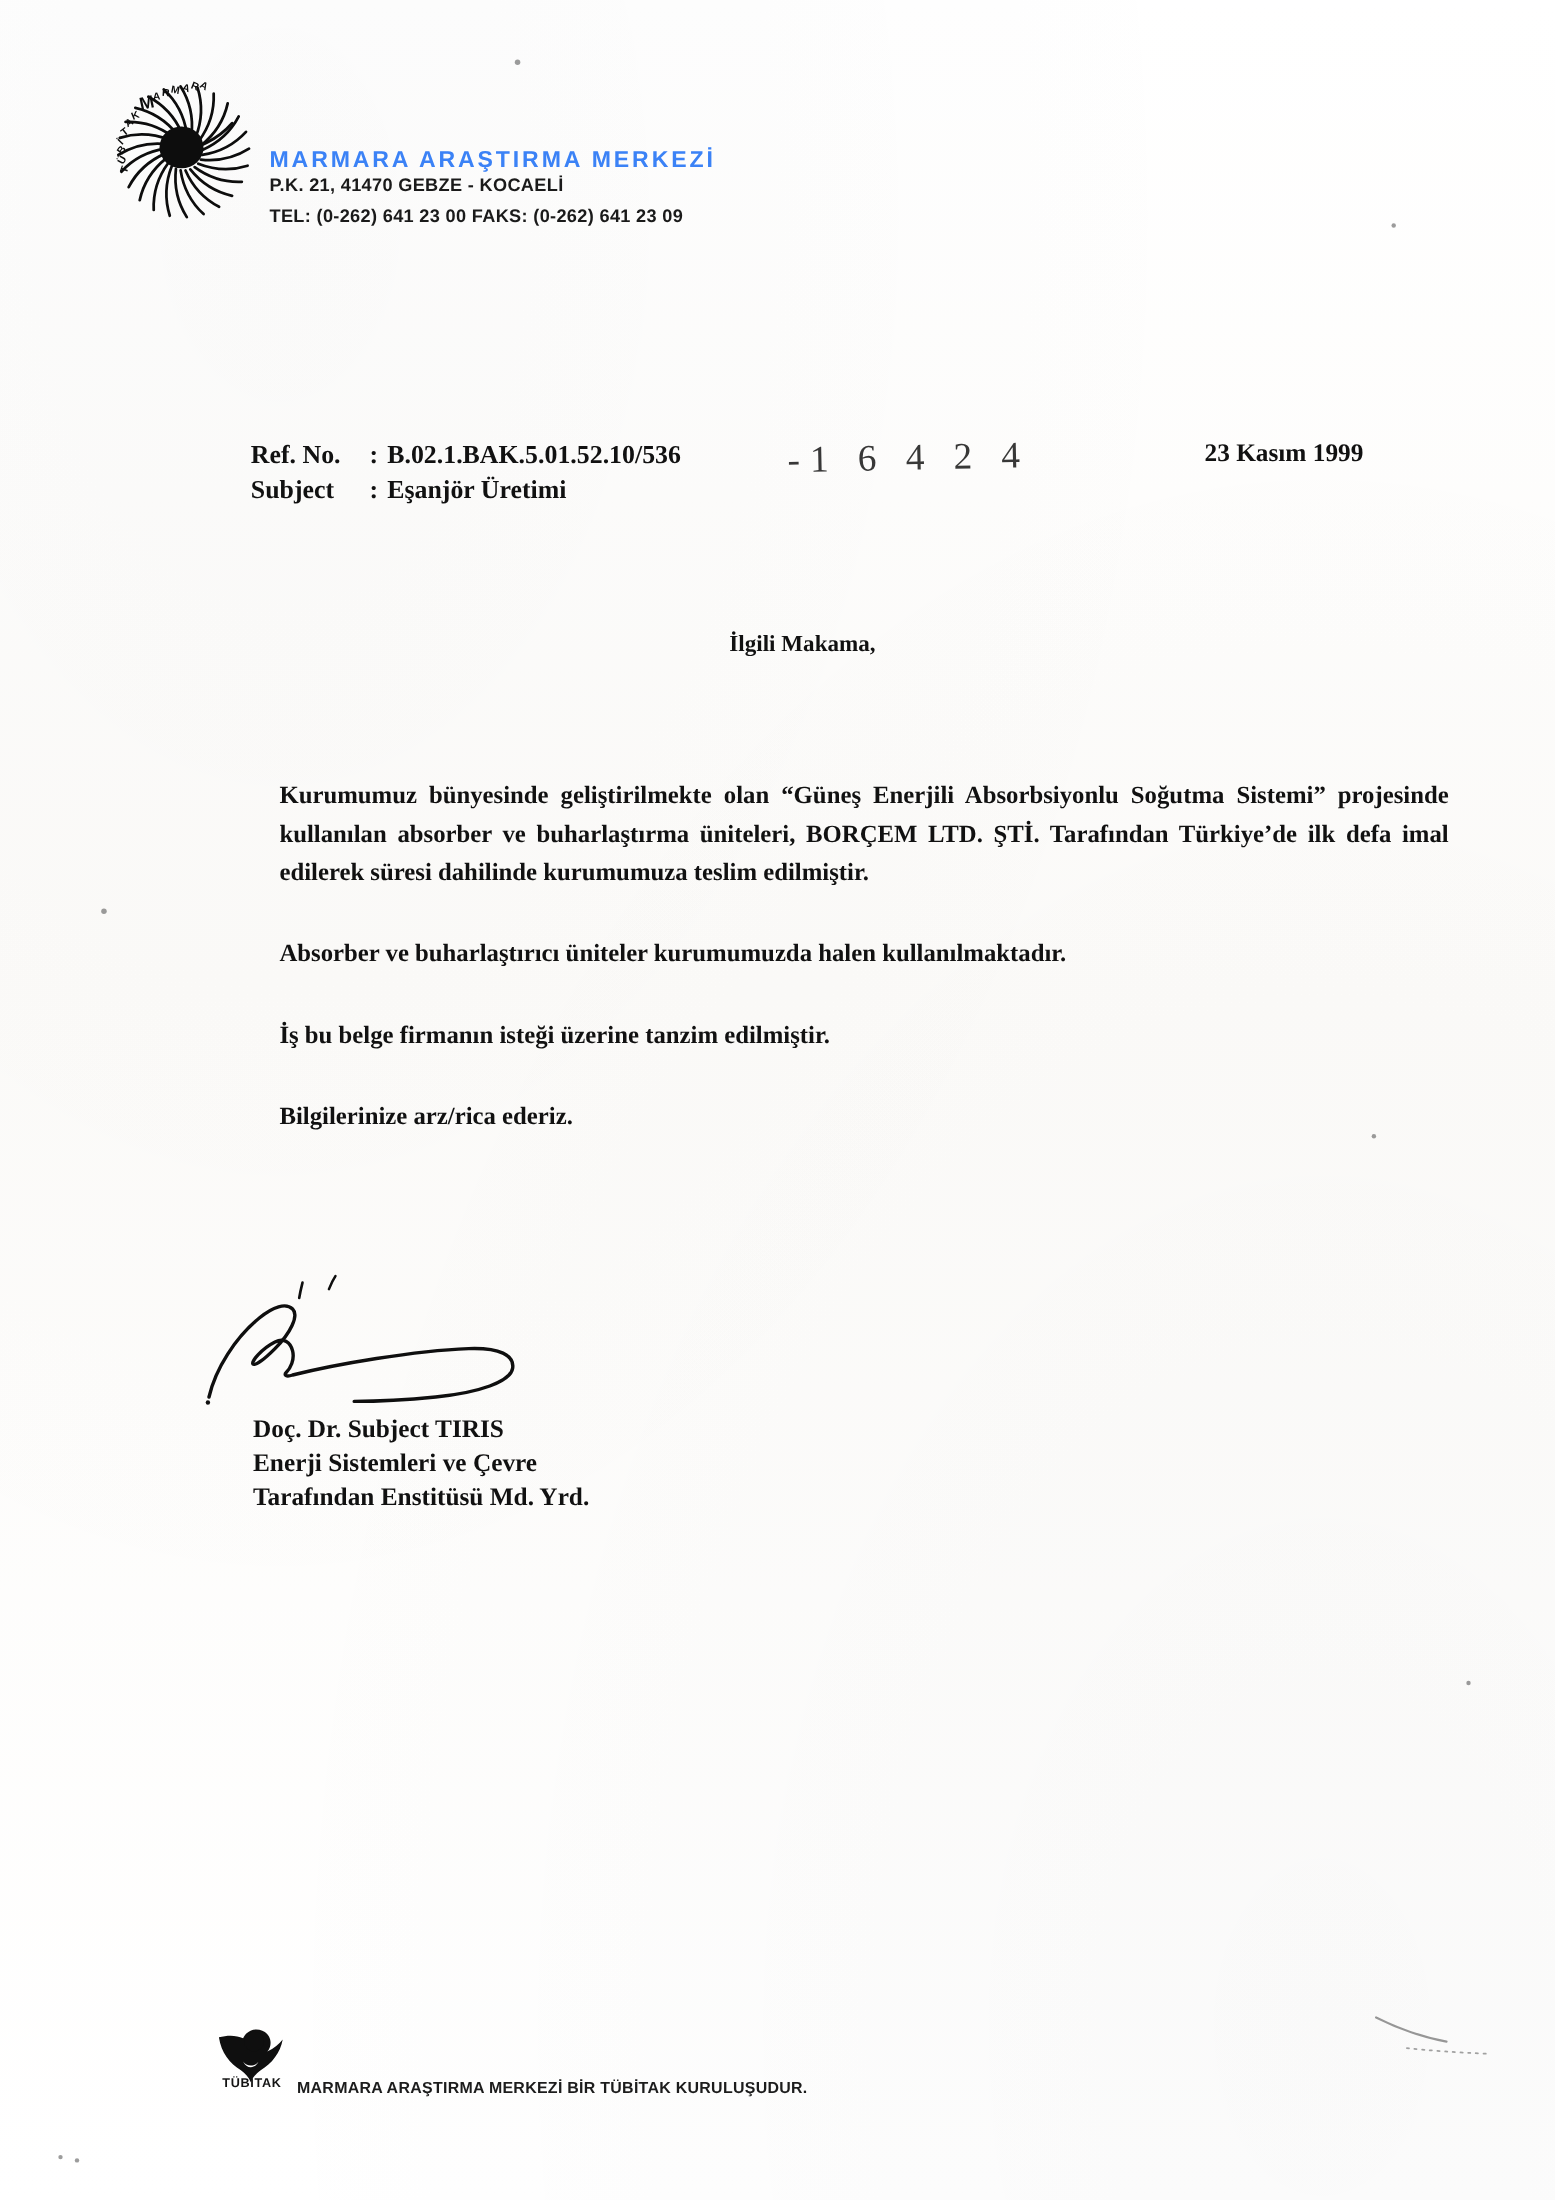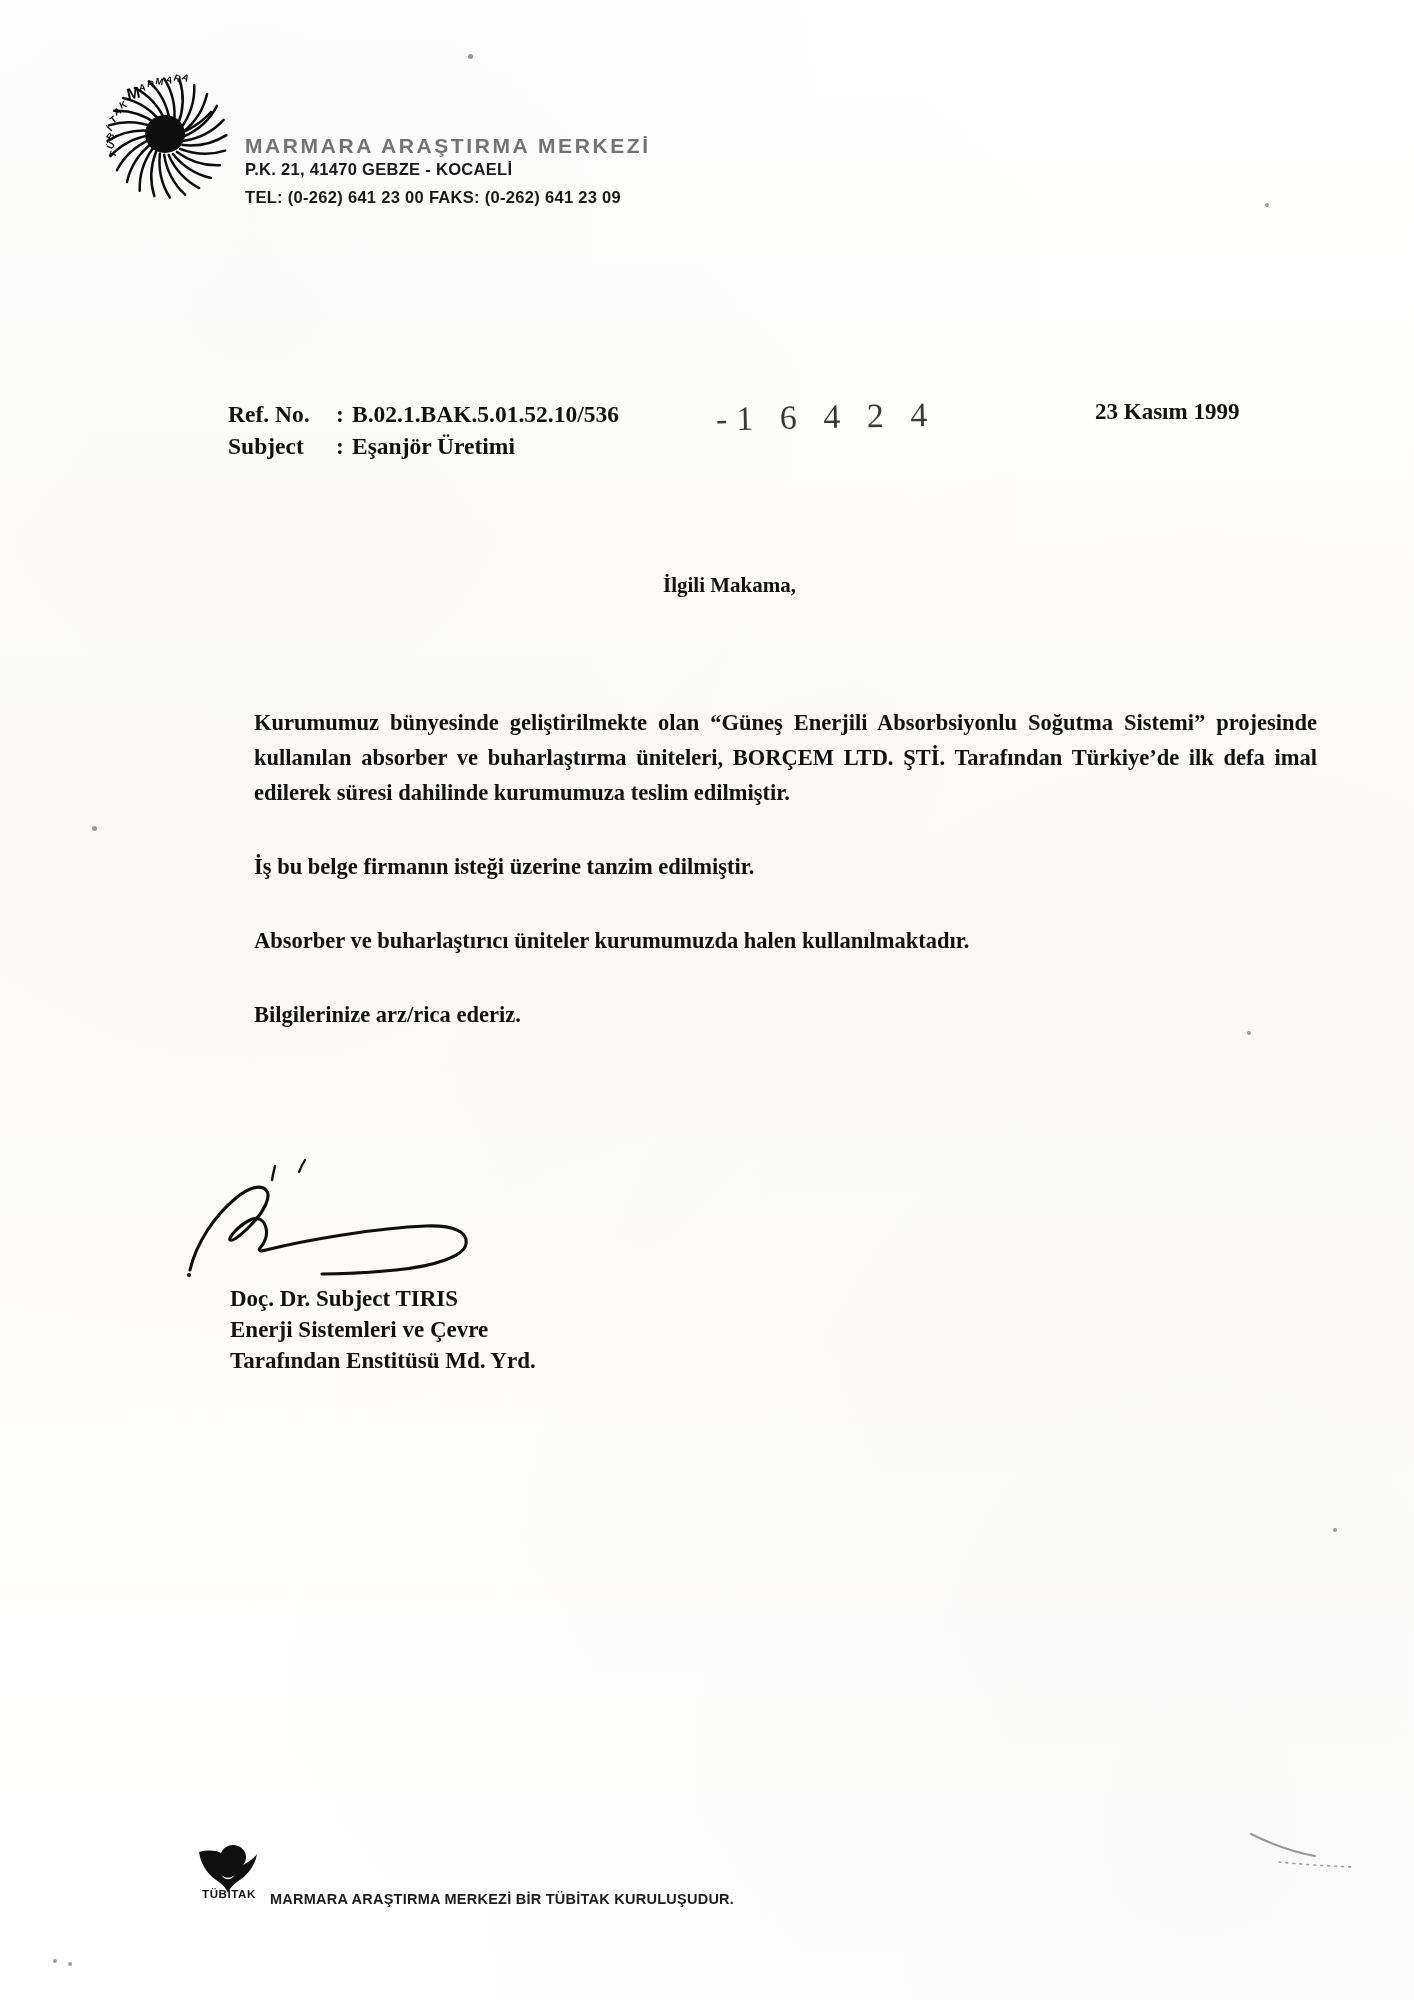--- a/index.html
+++ b/index.html
@@ -50,21 +50,21 @@
     position: absolute;
     left: 150px;
     top: 72px;
     width: 540px;
   }
   .org-name {
     font-family: "Liberation Sans", sans-serif;
     font-size: 21px;
     font-weight: 600;
     letter-spacing: 2.6px;
-    color: #737373;
+    color: #3b82f6;
     white-space: nowrap;
   }
   .addr-line {
     font-family: "Liberation Sans", sans-serif;
     font-size: 16.5px;
     font-weight: 600;
     letter-spacing: 0.3px;
     color: #1a1a1a;
     margin-top: 2px;
     white-space: nowrap;
@@ -297,22 +297,22 @@
   </div>
 
   <div id="handwritten-ref">-1 6 4 2 4</div>
 
   <div id="doc-date">23 Kasım 1999</div>
 
   <div id="salutation">İlgili Makama,</div>
 
   <div id="body">
     <p class="para-main">Kurumumuz bünyesinde geliştirilmekte olan “Güneş Enerjili Absorbsiyonlu Soğutma Sistemi” projesinde kullanılan absorber ve buharlaştırma üniteleri, BORÇEM LTD. ŞTİ. Tarafından Türkiye’de ilk defa imal edilerek süresi dahilinde kurumumuza teslim edilmiştir.</p>
+    <p class="para-spaced">Absorber ve buharlaştırıcı üniteler kurumumuzda halen kullanılmaktadır.</p>
     <p class="para-spaced">İş bu belge firmanın isteği üzerine tanzim edilmiştir.</p>
-    <p class="para-spaced">Absorber ve buharlaştırıcı üniteler kurumumuzda halen kullanılmaktadır.</p>
     <p class="para-spaced">Bilgilerinize arz/rica ederiz.</p>
   </div>
 
   <div id="signature-mark">
     <svg viewBox="0 0 300 120" width="300" height="120" aria-hidden="true">
       <path d="M4,112 C10,86 28,58 50,40 C62,30 74,26 80,32 C86,38 78,54 64,68
                C54,78 46,84 44,82 C42,80 52,68 64,62 C72,58 78,62 80,70
                C82,78 78,86 74,90 C72,92 74,94 80,92
                C120,82 190,70 240,68 C268,67 282,74 280,86
                C278,98 250,108 210,112 C180,115 150,116 136,116" fill="none" stroke="#0f0f0f" stroke-width="3.1" stroke-linecap="round" stroke-linejoin="round"></path>

